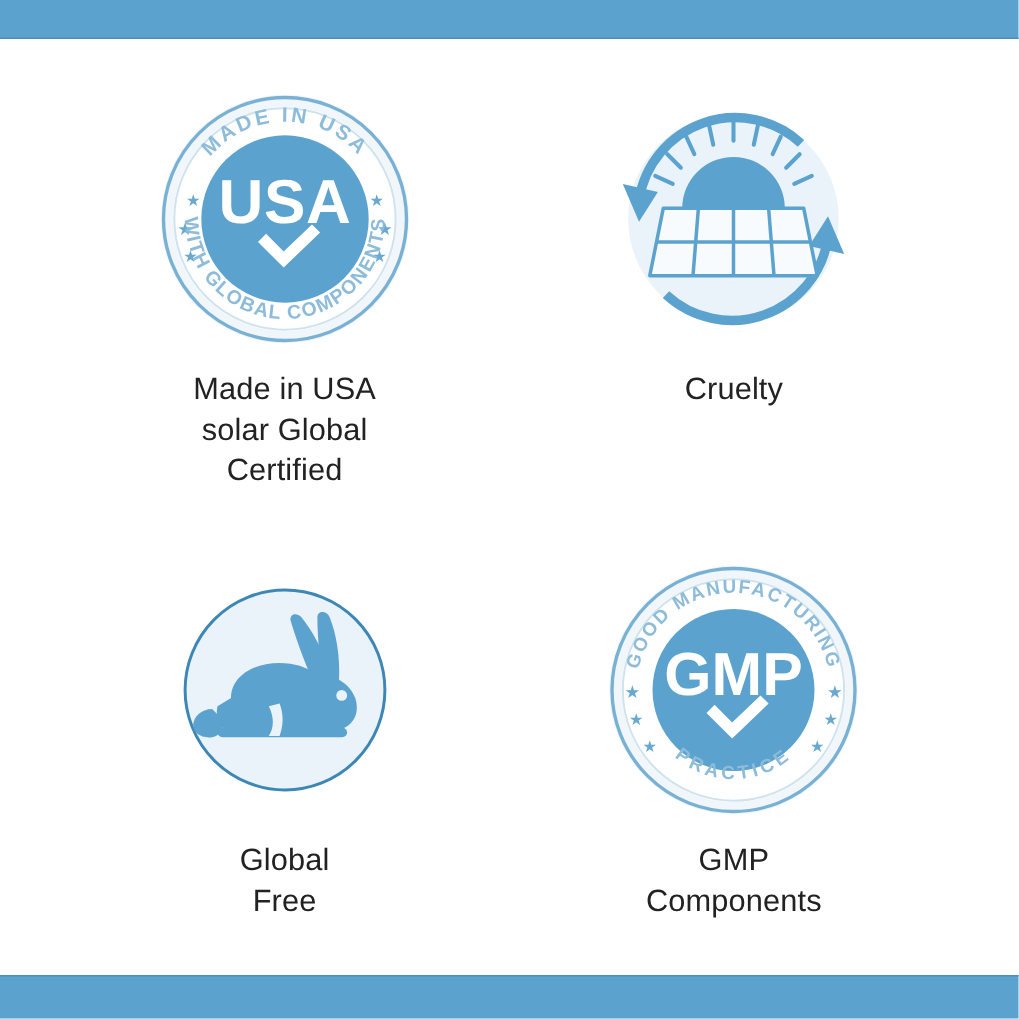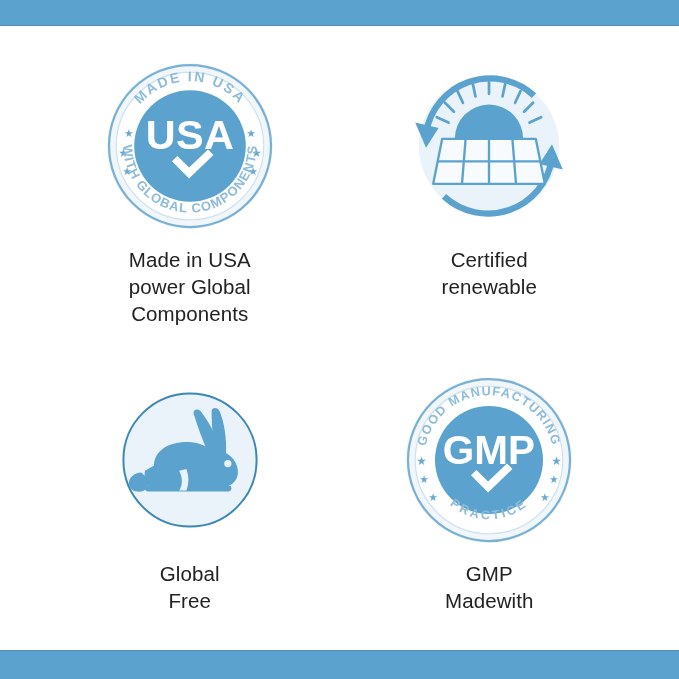--- a/index.html
+++ b/index.html
@@ -109,22 +109,22 @@
             <textPath href="#arcTop1" startOffset="50%" text-anchor="middle">MADE IN USA</textPath>
           </text>
           <text font-size="14.5" font-weight="bold" fill="#8dbcda" letter-spacing="1.1" font-family="&quot;Liberation Sans&quot;, sans-serif">
             <textPath href="#arcBot1" startOffset="50%" text-anchor="middle">WITH GLOBAL COMPONENTS</textPath>
           </text>
           <text x="100" y="103" font-size="46" font-weight="bold" fill="#ffffff" text-anchor="middle" letter-spacing="0.5" font-family="&quot;Liberation Sans&quot;, sans-serif">USA</text>
           <path d="M 80 117 L 99 136 L 126 110 L 120 104 L 99 124 L 86 111 Z" fill="#ffffff"></path>
         </svg>
         <div class="caption">
           <span class="line">Made in USA</span>
-          <span class="line">power Global</span>
-          <span class="line">Components</span>
+          <span class="line">solar Global</span>
+          <span class="line">Certified</span>
         </div>
       </div>
 
       <div class="cell">
         <svg class="badge" viewBox="0 0 200 200">
           <circle cx="100" cy="100" r="78" fill="#eaf3f9"></circle>
           <g fill="none" stroke="#5ba3ce" stroke-width="7" stroke-linecap="butt">
             <path d="M 30 86 A 72 72 0 0 1 150 44"></path>
             <path d="M 170 114 A 72 72 0 0 1 50 156"></path>
           </g>
@@ -144,22 +144,21 @@
           <path d="M 62 92 A 38 38 0 0 1 138 92 Z" fill="#5ba3ce"></path>
           <g fill="#f7fbfd" stroke="#5ba3ce" stroke-width="2.6" stroke-linejoin="round">
             <polygon points="48,92 152,92 162,142 38,142"></polygon>
             <line x1="43" y1="117" x2="157" y2="117"></line>
             <line x1="74" y1="92" x2="70" y2="142"></line>
             <line x1="100" y1="92" x2="100" y2="142"></line>
             <line x1="126" y1="92" x2="130" y2="142"></line>
           </g>
         </svg>
         <div class="caption">
-          <span class="line">Certified</span>
-          <span class="line">renewable</span>
+          <span class="line">Cruelty</span>
         </div>
       </div>
 
       <div class="cell row2">
         <svg class="badge" viewBox="0 0 200 200">
           <circle cx="100" cy="100" r="74" fill="#eaf3f9"></circle>
           <circle cx="100" cy="100" r="74" fill="none" stroke="#3d87b5" stroke-width="2.2"></circle>
           <g fill="#5ba3ce">
             <path d="M 104 48 C 108 62 114 78 120 92 C 126 90 130 88 133 86 C 128 70 120 56 112 46 C 109 43 104 43 104 48 Z"></path>
             <path d="M 124 46 C 124 62 126 80 128 94 C 133 94 137 94 140 93 C 141 76 138 58 133 46 C 131 41 124 41 124 46 Z"></path>
@@ -200,21 +199,21 @@
             <textPath href="#arcTop4" startOffset="50%" text-anchor="middle">GOOD MANUFACTURING</textPath>
           </text>
           <text font-size="14" font-weight="bold" fill="#8dbcda" letter-spacing="3" font-family="&quot;Liberation Sans&quot;, sans-serif">
             <textPath href="#arcBot4" startOffset="50%" text-anchor="middle">PRACTICE</textPath>
           </text>
           <text x="100" y="104" font-size="45" font-weight="bold" fill="#ffffff" text-anchor="middle" letter-spacing="0" font-family="&quot;Liberation Sans&quot;, sans-serif">GMP</text>
           <path d="M 80 117 L 99 136 L 126 110 L 120 104 L 99 124 L 86 111 Z" fill="#ffffff"></path>
         </svg>
         <div class="caption">
           <span class="line">GMP</span>
-          <span class="line">Madewith</span>
+          <span class="line">Components</span>
         </div>
       </div>
 
     </div>
   </div>
 
   <div class="bar-bottom"></div>
 </div>
 
 </body></html>

